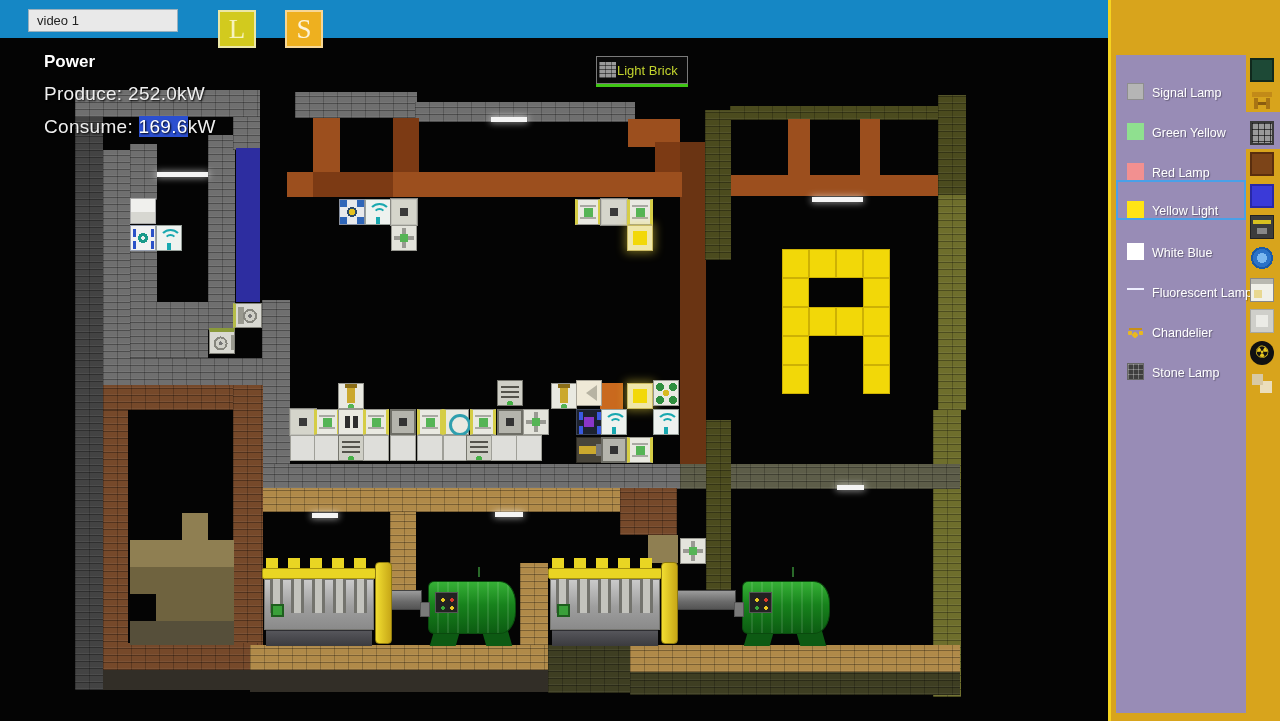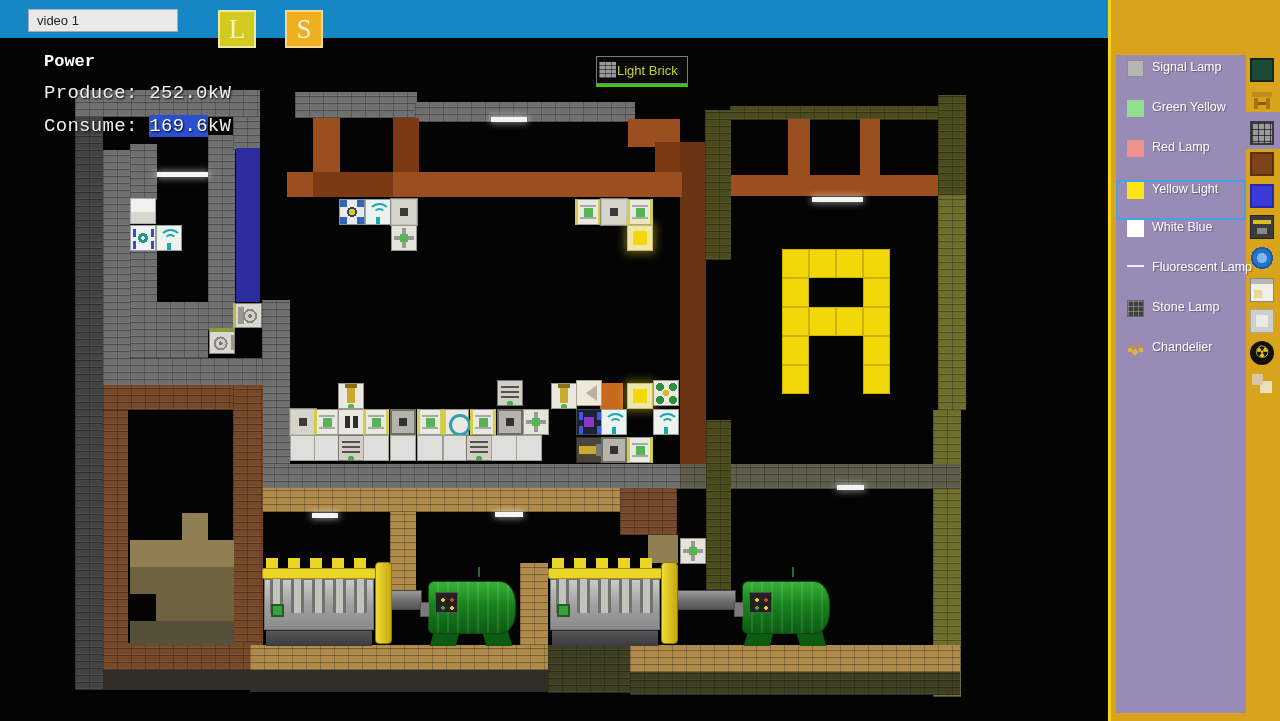--- a/index.html
+++ b/index.html
@@ -184,21 +184,21 @@
     background-size:8px 8px; background-position:3px 3px, 12px 3px, 3px 11px, 12px 11px;
     background-repeat:no-repeat; }
   .g-footl,.g-footr { position:absolute; top:54px; width:26px; height:16px; background:#0d5a13; }
   .g-footl { left:12px; transform:skewX(-16deg); }
   .g-footr { right:12px; transform:skewX(16deg); }
   .g-stub { position:absolute; left:0; top:26px; width:10px; height:15px;
     background:#7a7a7a; border:1px solid #555; }
 
   
   #power { position:absolute; left:44px; top:52px; z-index:6; color:#efefef;
-    text-shadow:1px 1px 2px #000;font-family:Liberation Mono, monospace; }
+    text-shadow:1px 1px 2px #000; }
   #power .pp-title { font-size:17px; font-weight:bold; color:#fff; }
   #power .pp-line { font-size:19px; margin-top:11px; letter-spacing:.3px; }
   #power .hl { background:#2b4fd0; color:#fff; }
   #tooltip { position:absolute; left:596px; top:56px; width:92px; height:28px;
     background:#0a0a0a; border:1px solid #7a7a7a; display:flex; align-items:center;
     z-index:6; }
   #tooltip::after { content:""; position:absolute; left:-1px; right:-1px; bottom:-4px;
     height:3px; background:#3fc614; }
   .tt-icon { width:17px; height:16px; margin:0 1px 0 2px; background-color:#9a9a9a;
     background-image:
@@ -207,21 +207,21 @@
   .tt-label { color:#c3d42e; font-size:13px; white-space:nowrap; }
 
   
   #sidebar { position:absolute; left:1108px; top:0; width:172px; height:721px;
     background:#d8a41c; border-left:3px solid #f6d41f; z-index:20; }
   #sb-header { position:absolute; left:10px; top:7px; width:150px; height:30px;
     background:#fff; border:1px solid #e0c87a; display:flex; align-items:center;
     justify-content:center; font-size:15px; color:#1a1a1a; }
   #sb-panel { position:absolute; left:5px; top:55px; width:130px; height:658px;
     background:#988cb6; padding-top:5px; }
-  .li-row { position:relative; display:flex; align-items:flex-start; height:40px;
+  .li-row { position:relative; display:flex; align-items:flex-end; height:40px;
     padding-left:11px; cursor:pointer; }
   .li-row.selected { border:2px solid #4aa0e8; padding-left:9px; }
   .li-label { color:#fff; font-size:12.5px; text-shadow:1px 1px 1px rgba(0,0,0,.35);
     white-space:nowrap; }
   .sw { width:17px; height:17px; margin-right:8px; flex:0 0 17px; }
   .sw-signal { background:#b5b5b5; border:1px solid #8e8e8e; }
   .sw-green  { background:#8fe08f; }
   .sw-red    { background:#f29090; }
   .sw-yellow { background:#ffe414; }
   .sw-blue   { background:#3b86e8; }
@@ -473,26 +473,26 @@
         </div>
         <div class="li-row">
           <div class="sw sw-white"></div>
           <span class="li-label">White Blue</span>
         </div>
         <div class="li-row">
           <div class="sw sw-fluorescent"></div>
           <span class="li-label">Fluorescent Lamp</span>
         </div>
         <div class="li-row">
+          <div class="sw sw-chandelier"></div>
+          <span class="li-label">Chandelier</span>
+        </div>
+        <div class="li-row">
           <div class="sw sw-stone"></div>
           <span class="li-label">Stone Lamp</span>
-        </div>
-        <div class="li-row">
-          <div class="sw sw-chandelier"></div>
-          <span class="li-label">Chandelier</span>
         </div>
       </div>
   <div class="tab ti-nature" style="top: 58px;"></div>
       <div class="tab ti-furniture" style="top: 89px;"></div>
       <div class="tab ti-lamp" style="top: 121px;"></div>
       <div class="tab ti-wood" style="top: 152px;"></div>
       <div class="tab ti-blue" style="top: 184px;"></div>
       <div class="tab ti-machine" style="top: 215px;"></div>
       <div class="tab ti-gear" style="top: 246px;"></div>
       <div class="tab ti-window" style="top: 278px;"></div>

